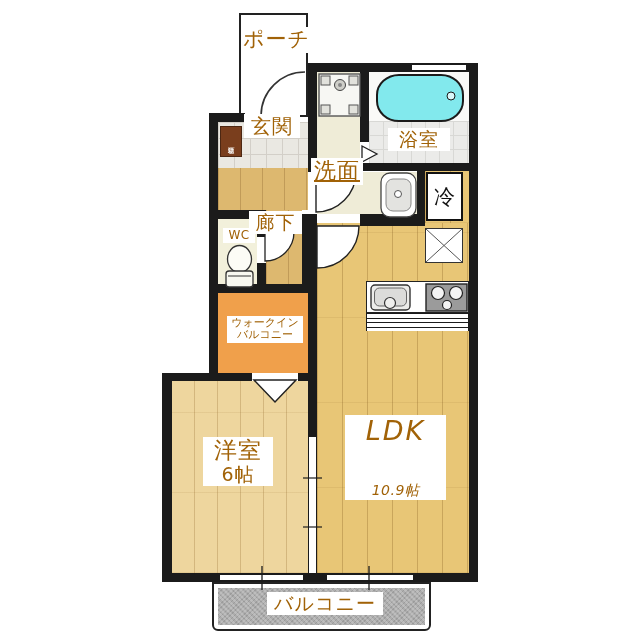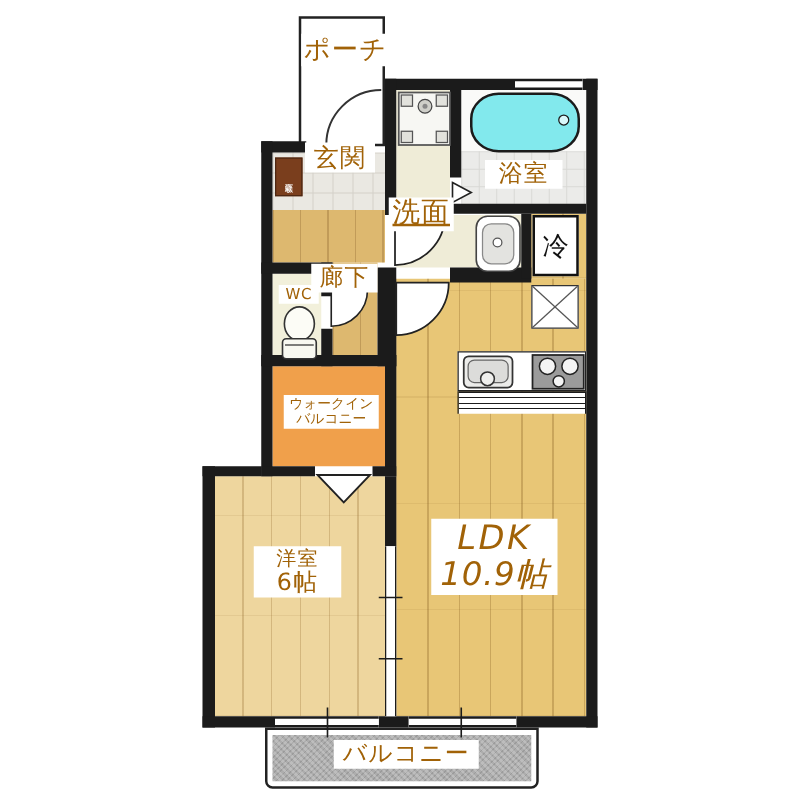--- a/index.html
+++ b/index.html
@@ -165,22 +165,22 @@
   <div class="label" style="left:244px;top:114px;width:52px;font-size:20px;">玄関</div>
   <div class="label" style="left:249px;top:179px;width:49px;font-size:19px;margin-top:32px;">廊下</div>
   <div class="label" style="left:223px;top:228px;width:28px;font-size:12px;letter-spacing:0.5px;">WC</div>
   <div class="label" style="left:311px;top:158px;width:48px;font-size:22px;text-decoration:underline;">洗面</div>
   <div class="label" style="left:388px;top:128px;width:58px;font-size:19px;">浴室</div>
   <div class="label" style="left:227px;top:316px;width:72px;font-size:11px;letter-spacing:0;">
     <div>ウォークイン</div>
     <div>バルコニー</div>
   </div>
   <div class="label" style="left:203px;top:437px;width:66px;">
-    <div style="font-size:16px;">洋室</div>
+    <div style="font-size:23px;">洋室</div>
     <div style="font-size:19px;">6帖</div>
   </div>
   <div class="label" style="left:345px;top:415px;width:97px;font-style:italic;">
     <div style="font-size:27px;letter-spacing:2px;">LDK</div>
-    <div style="font-size:26px;letter-spacing:0.5px;">10.9帖</div>
+    <div style="font-size:14px;letter-spacing:0.5px;margin-top:37px;">10.9帖</div>
   </div>
   <div class="label" style="left:267px;top:592px;width:112px;font-size:19px;">バルコニー</div>
 
 </div>
 
 </body></html>

